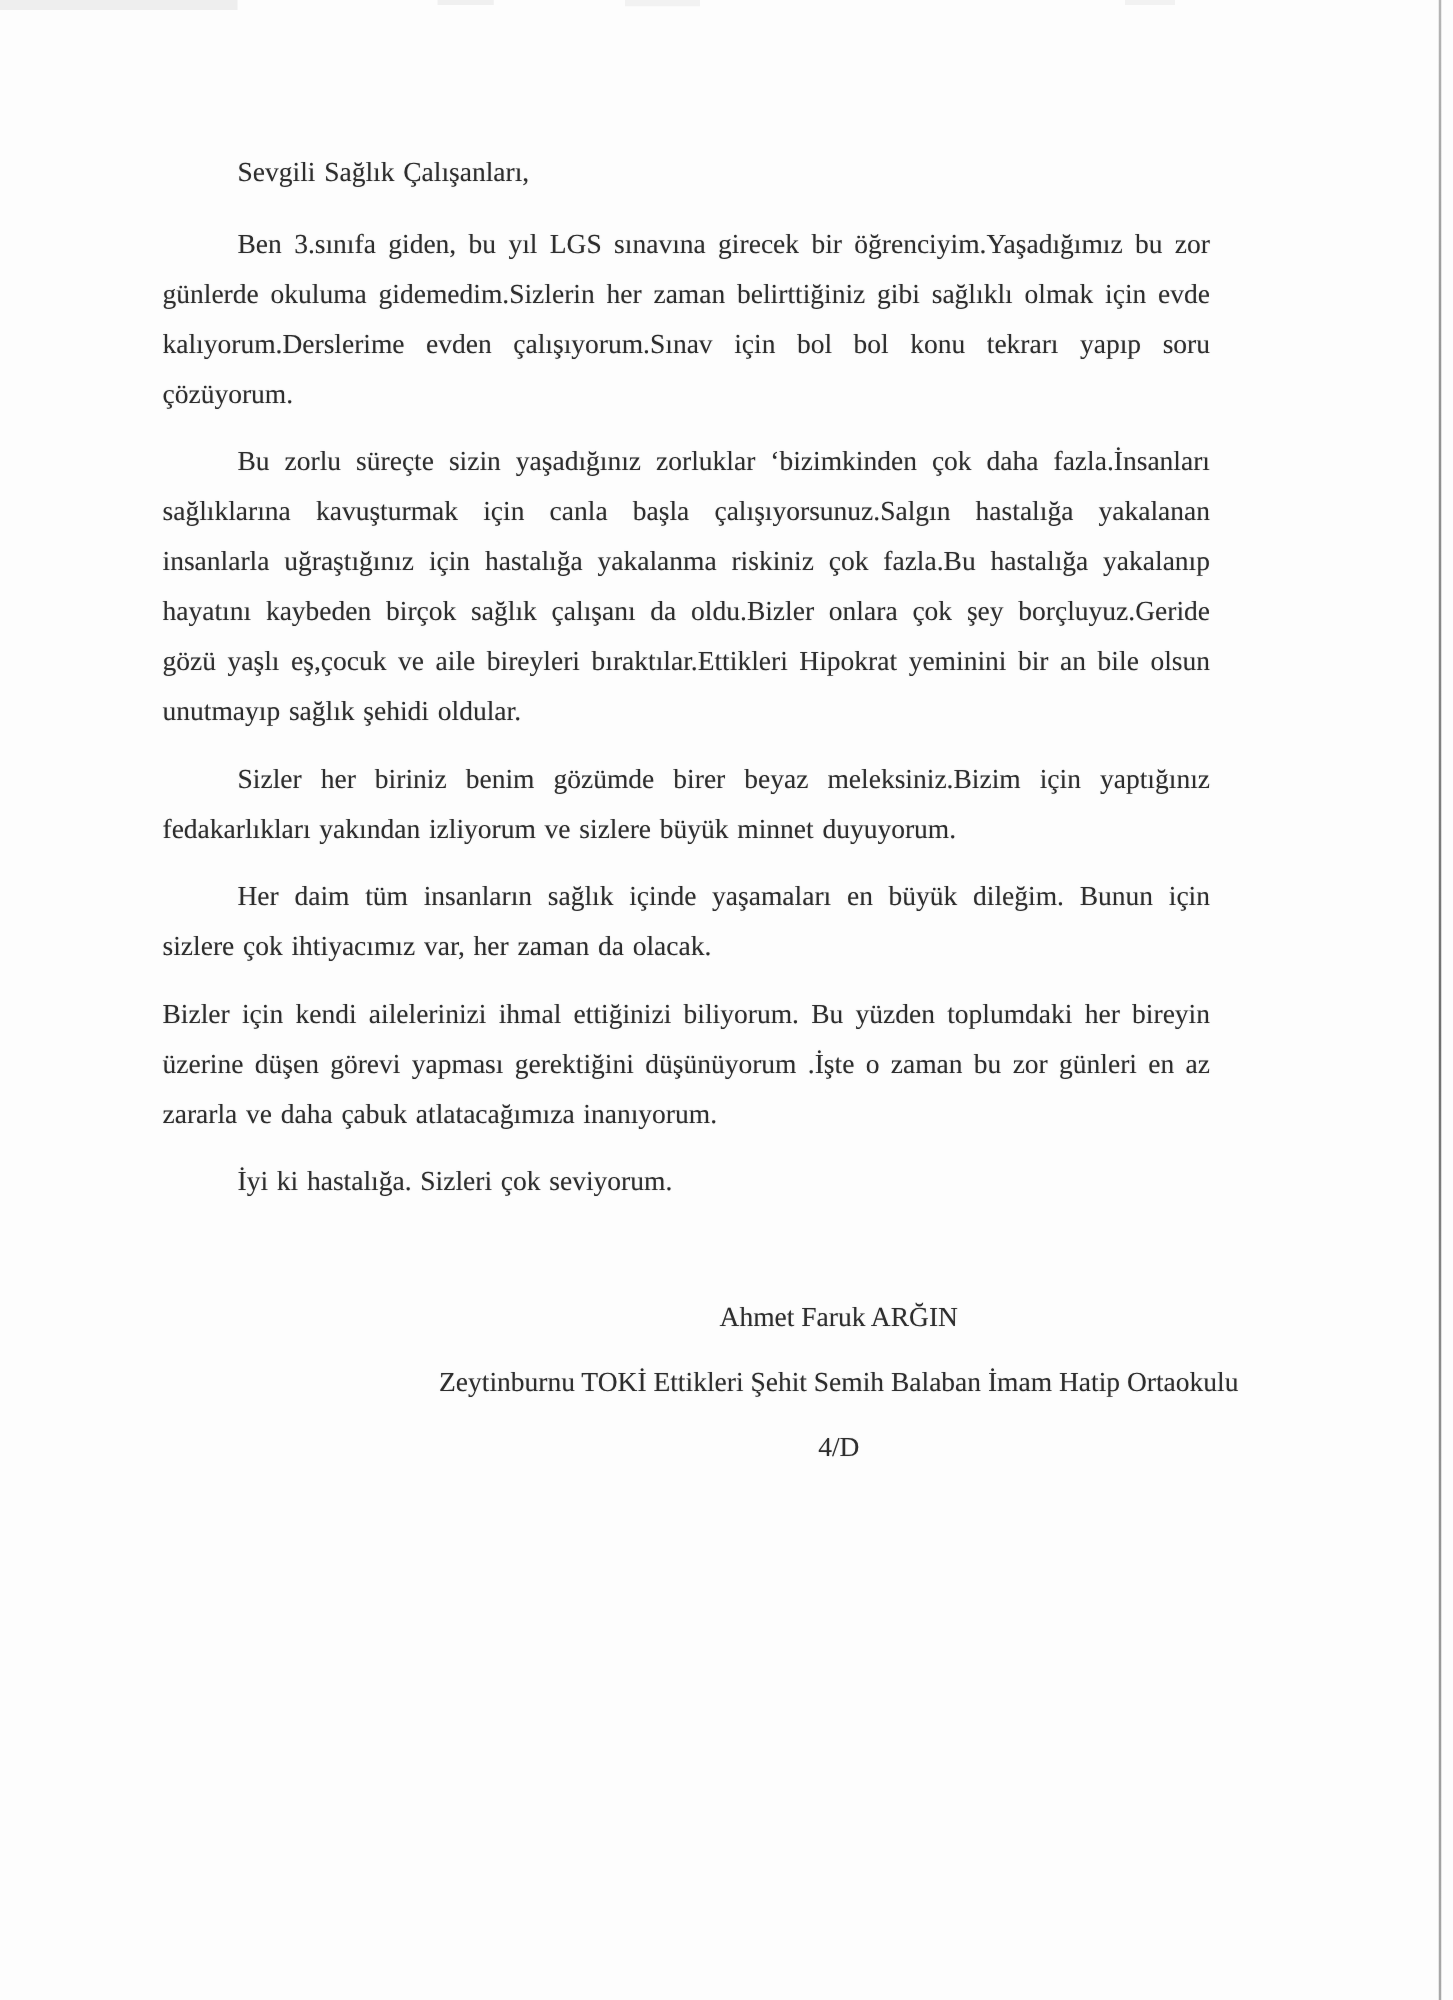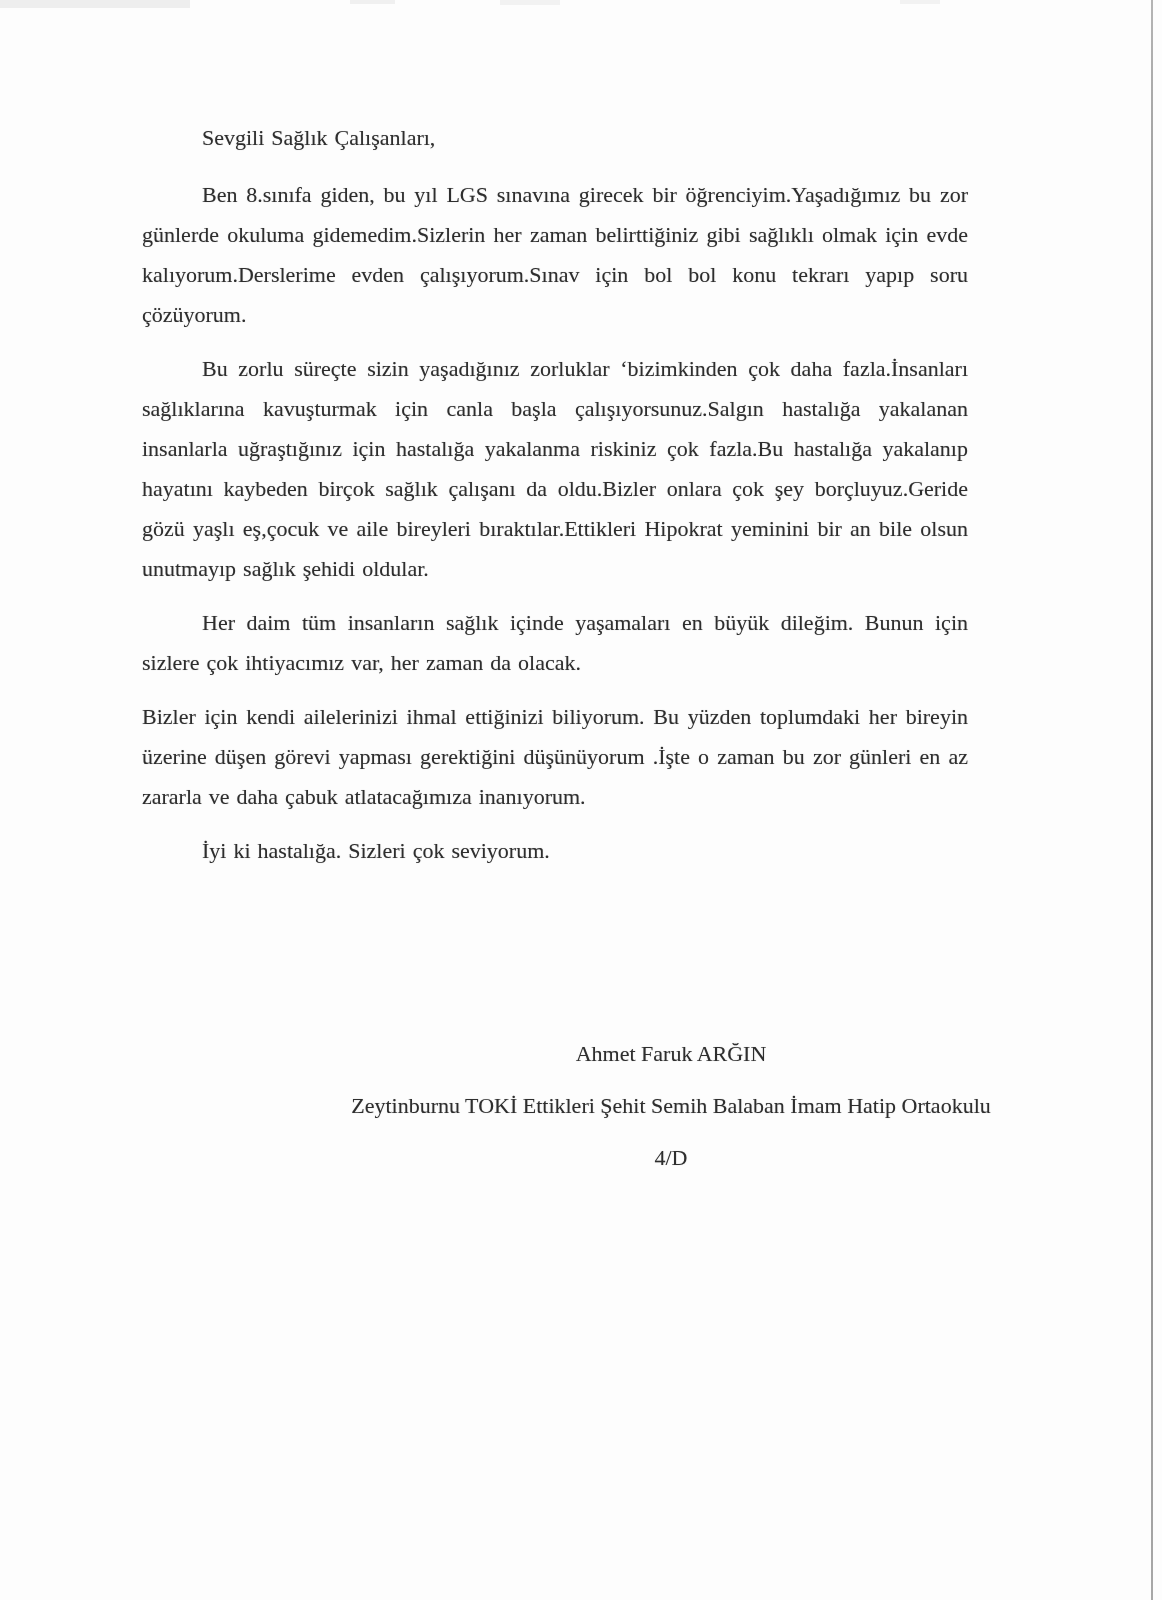--- a/index.html
+++ b/index.html
@@ -44,21 +44,21 @@
     left: 130px;
     top: 118px;
     width: 838px;
     font-size: 22px;
     line-height: 40px;
     text-align: justify;
     word-spacing: 1.5px;
     text-shadow: 0 0 1px rgba(70,70,70,0.35);
   }
   .para {
-    margin: 0 0 14px 12px;
+    margin: 0 0 14px 0;
   }
   .indent {
     text-indent: 60px;
   }
   .greeting {
     margin-bottom: 17px;
   }
   .signature {
     position: absolute;
     left: 0;
@@ -83,24 +83,25 @@
 
   <div class="artifact smudge-1"></div>
   <div class="artifact smudge-2"></div>
   <div class="artifact smudge-3"></div>
   <div class="artifact smudge-4"></div>
   <div class="scan-line"></div>
 
   <div class="content">
     <p class="para indent greeting">Sevgili Sağlık Çalışanları,</p>
 
-    <p class="para indent">Ben 8.sınıfa giden, bu yıl LGS sınavına girecek bir öğrenciyim.Yaşadığımız bu zor günlerde okuluma gidemedim.Sizlerin her zaman belirttiğiniz gibi sağlıklı olmak için evde kalıyorum.Derslerime evden çalışıyorum.Sınav için bol bol konu tekrarı yapıp soru çözüyorum.</p>
+    <p class="para indent">Ben 3.sınıfa giden, bu yıl LGS sınavına girecek bir öğrenciyim.Yaşadığımız bu zor günlerde okuluma gidemedim.Sizlerin her zaman belirttiğiniz gibi sağlıklı olmak için evde kalıyorum.Derslerime evden çalışıyorum.Sınav için bol bol konu tekrarı yapıp soru çözüyorum.</p>
 
     <p class="para indent">Bu zorlu süreçte sizin yaşadığınız zorluklar ‘bizimkinden çok daha fazla.İnsanları sağlıklarına kavuşturmak için canla başla çalışıyorsunuz.Salgın hastalığa yakalanan insanlarla uğraştığınız için hastalığa yakalanma riskiniz çok fazla.Bu hastalığa yakalanıp hayatını kaybeden birçok sağlık çalışanı da oldu.Bizler onlara çok şey borçluyuz.Geride gözü yaşlı eş,çocuk ve aile bireyleri bıraktılar.Ettikleri Hipokrat yeminini bir an bile olsun unutmayıp sağlık şehidi oldular.</p>
 
+    <p class="para indent">Sizler her biriniz benim gözümde birer beyaz meleksiniz.Bizim için yaptığınız fedakarlıkları yakından izliyorum ve sizlere büyük minnet duyuyorum.</p>
 
     <p class="para indent">Her daim tüm insanların sağlık içinde yaşamaları en büyük dileğim. Bunun için sizlere çok ihtiyacımız var, her zaman da olacak.</p>
 
     <p class="para">Bizler için kendi ailelerinizi ihmal ettiğinizi biliyorum. Bu yüzden toplumdaki her bireyin üzerine düşen görevi yapması gerektiğini düşünüyorum .İşte o zaman bu zor günleri en az zararla ve daha çabuk atlatacağımıza inanıyorum.</p>
 
     <p class="para indent">İyi ki hastalığa. Sizleri çok seviyorum.</p>
   </div>
 
   <div class="signature">
     <div class="sig-line">Ahmet Faruk ARĞIN</div>

